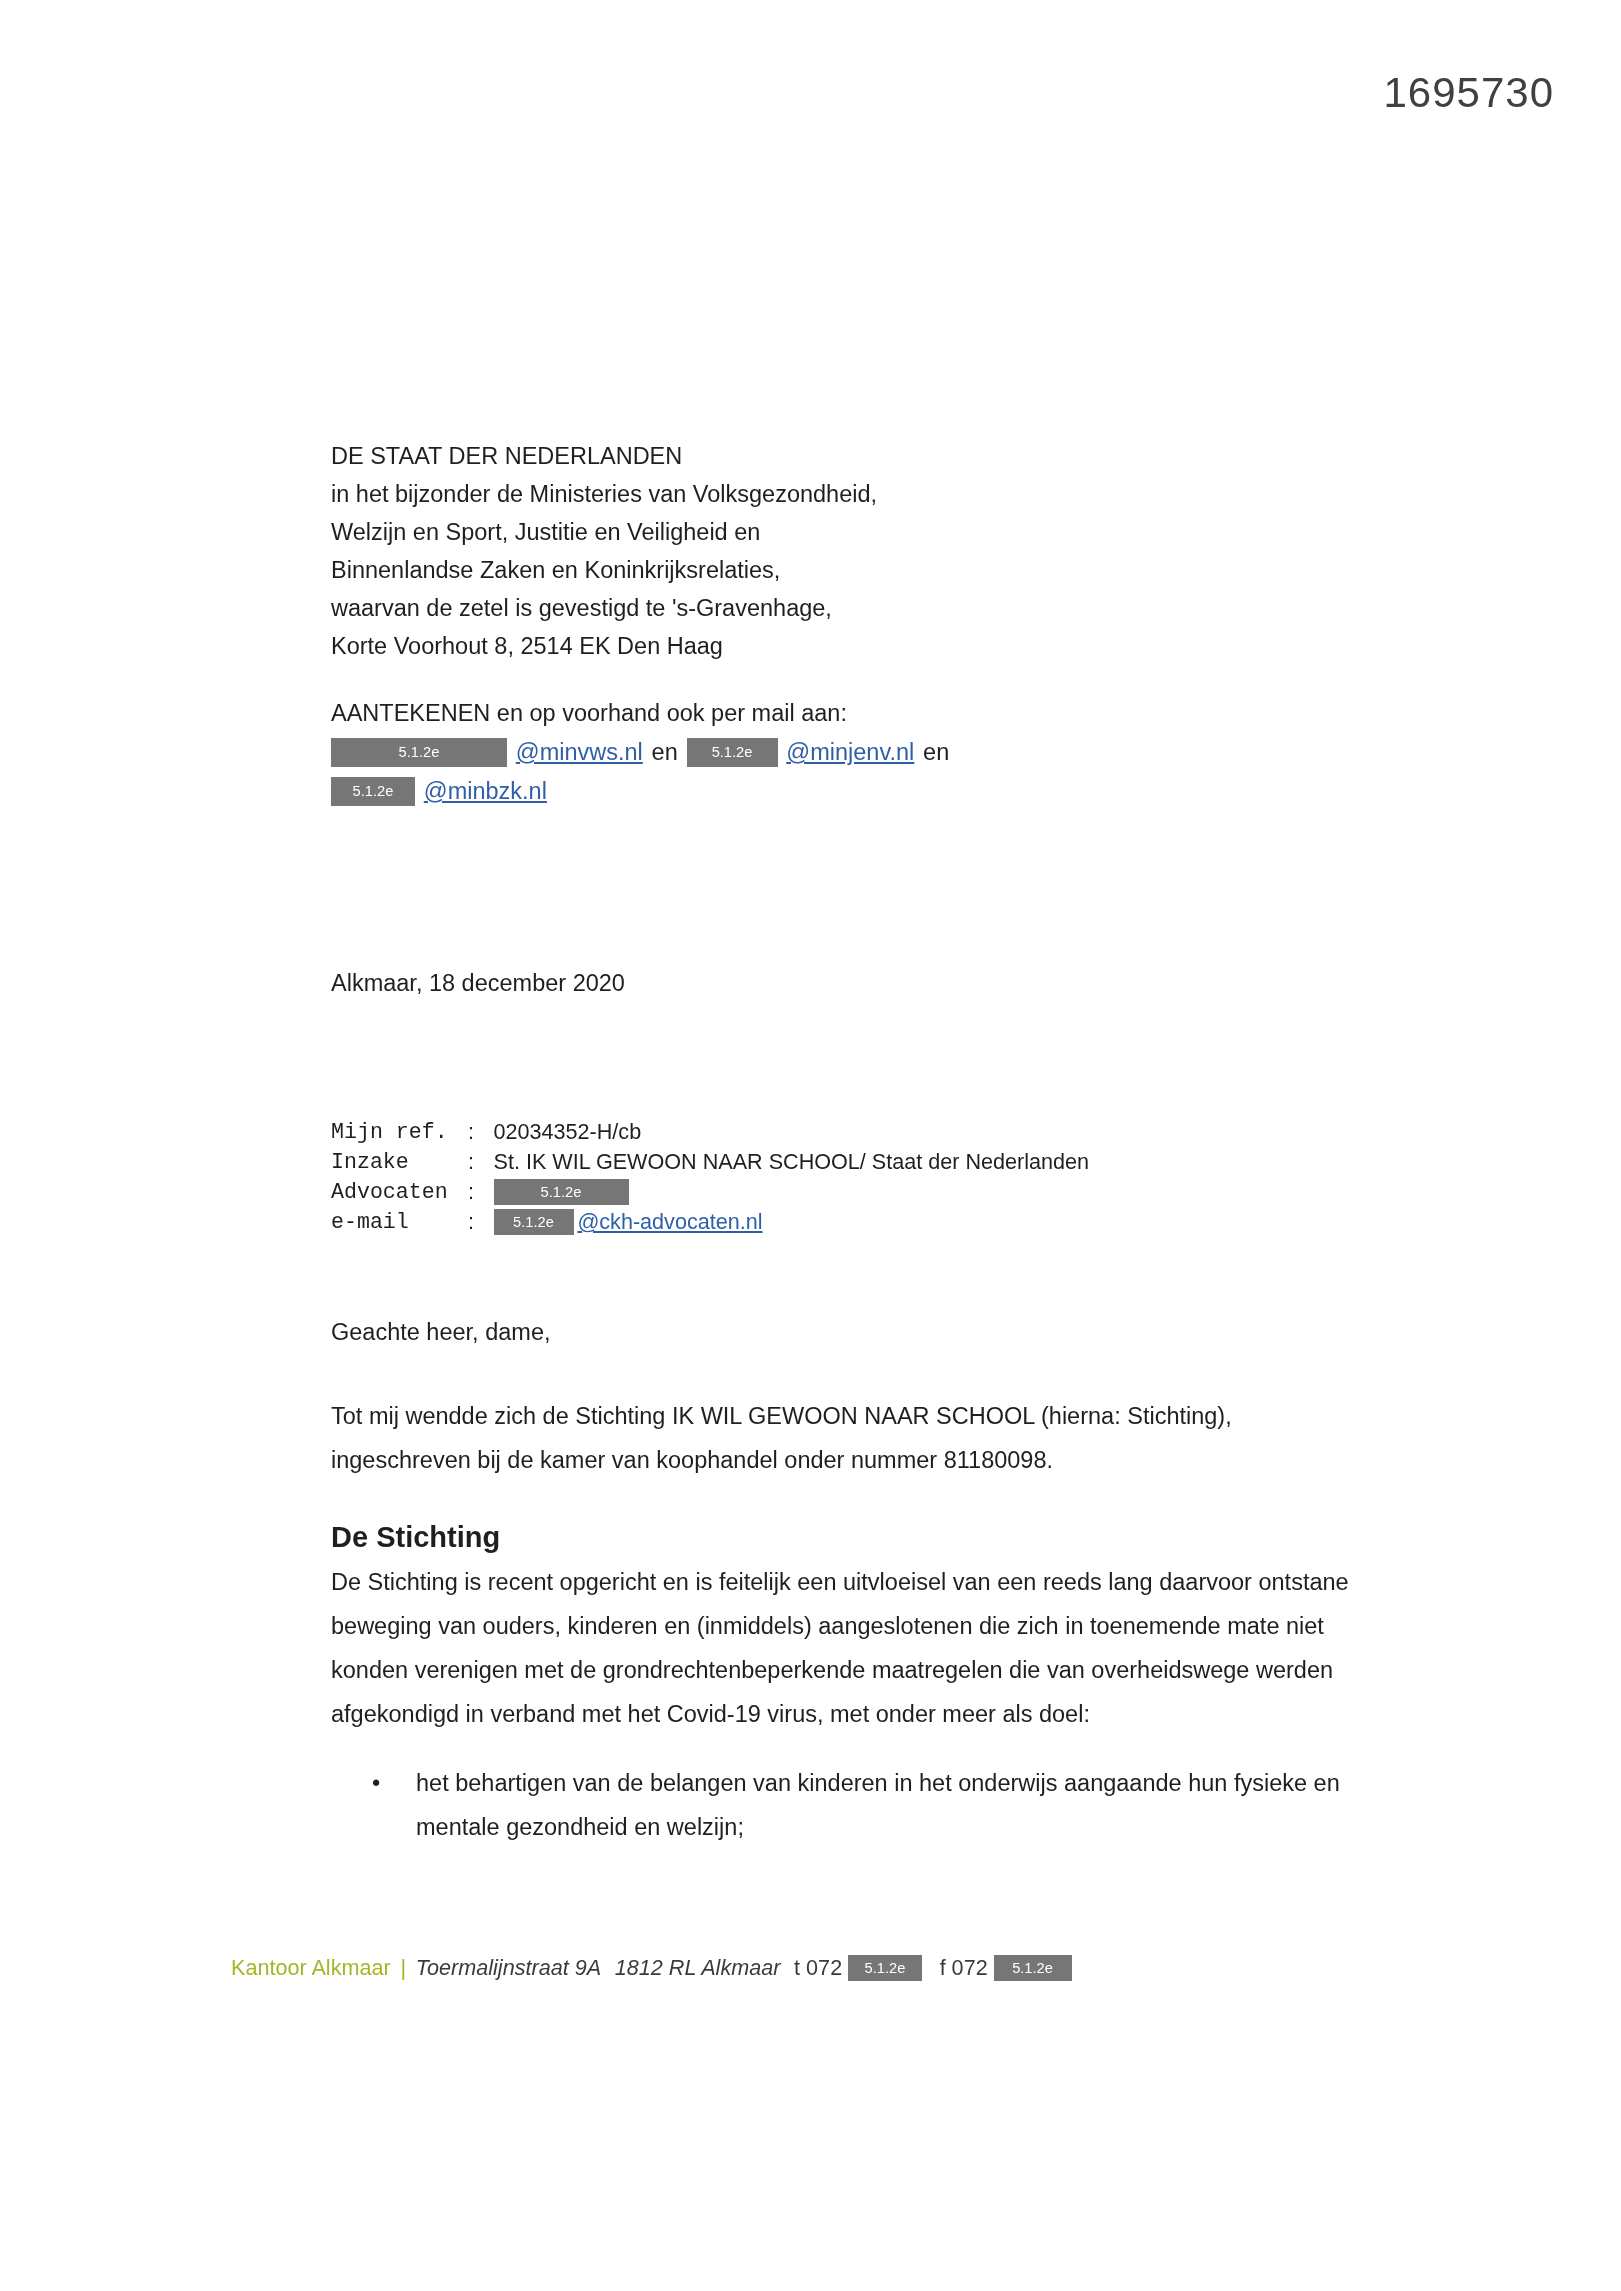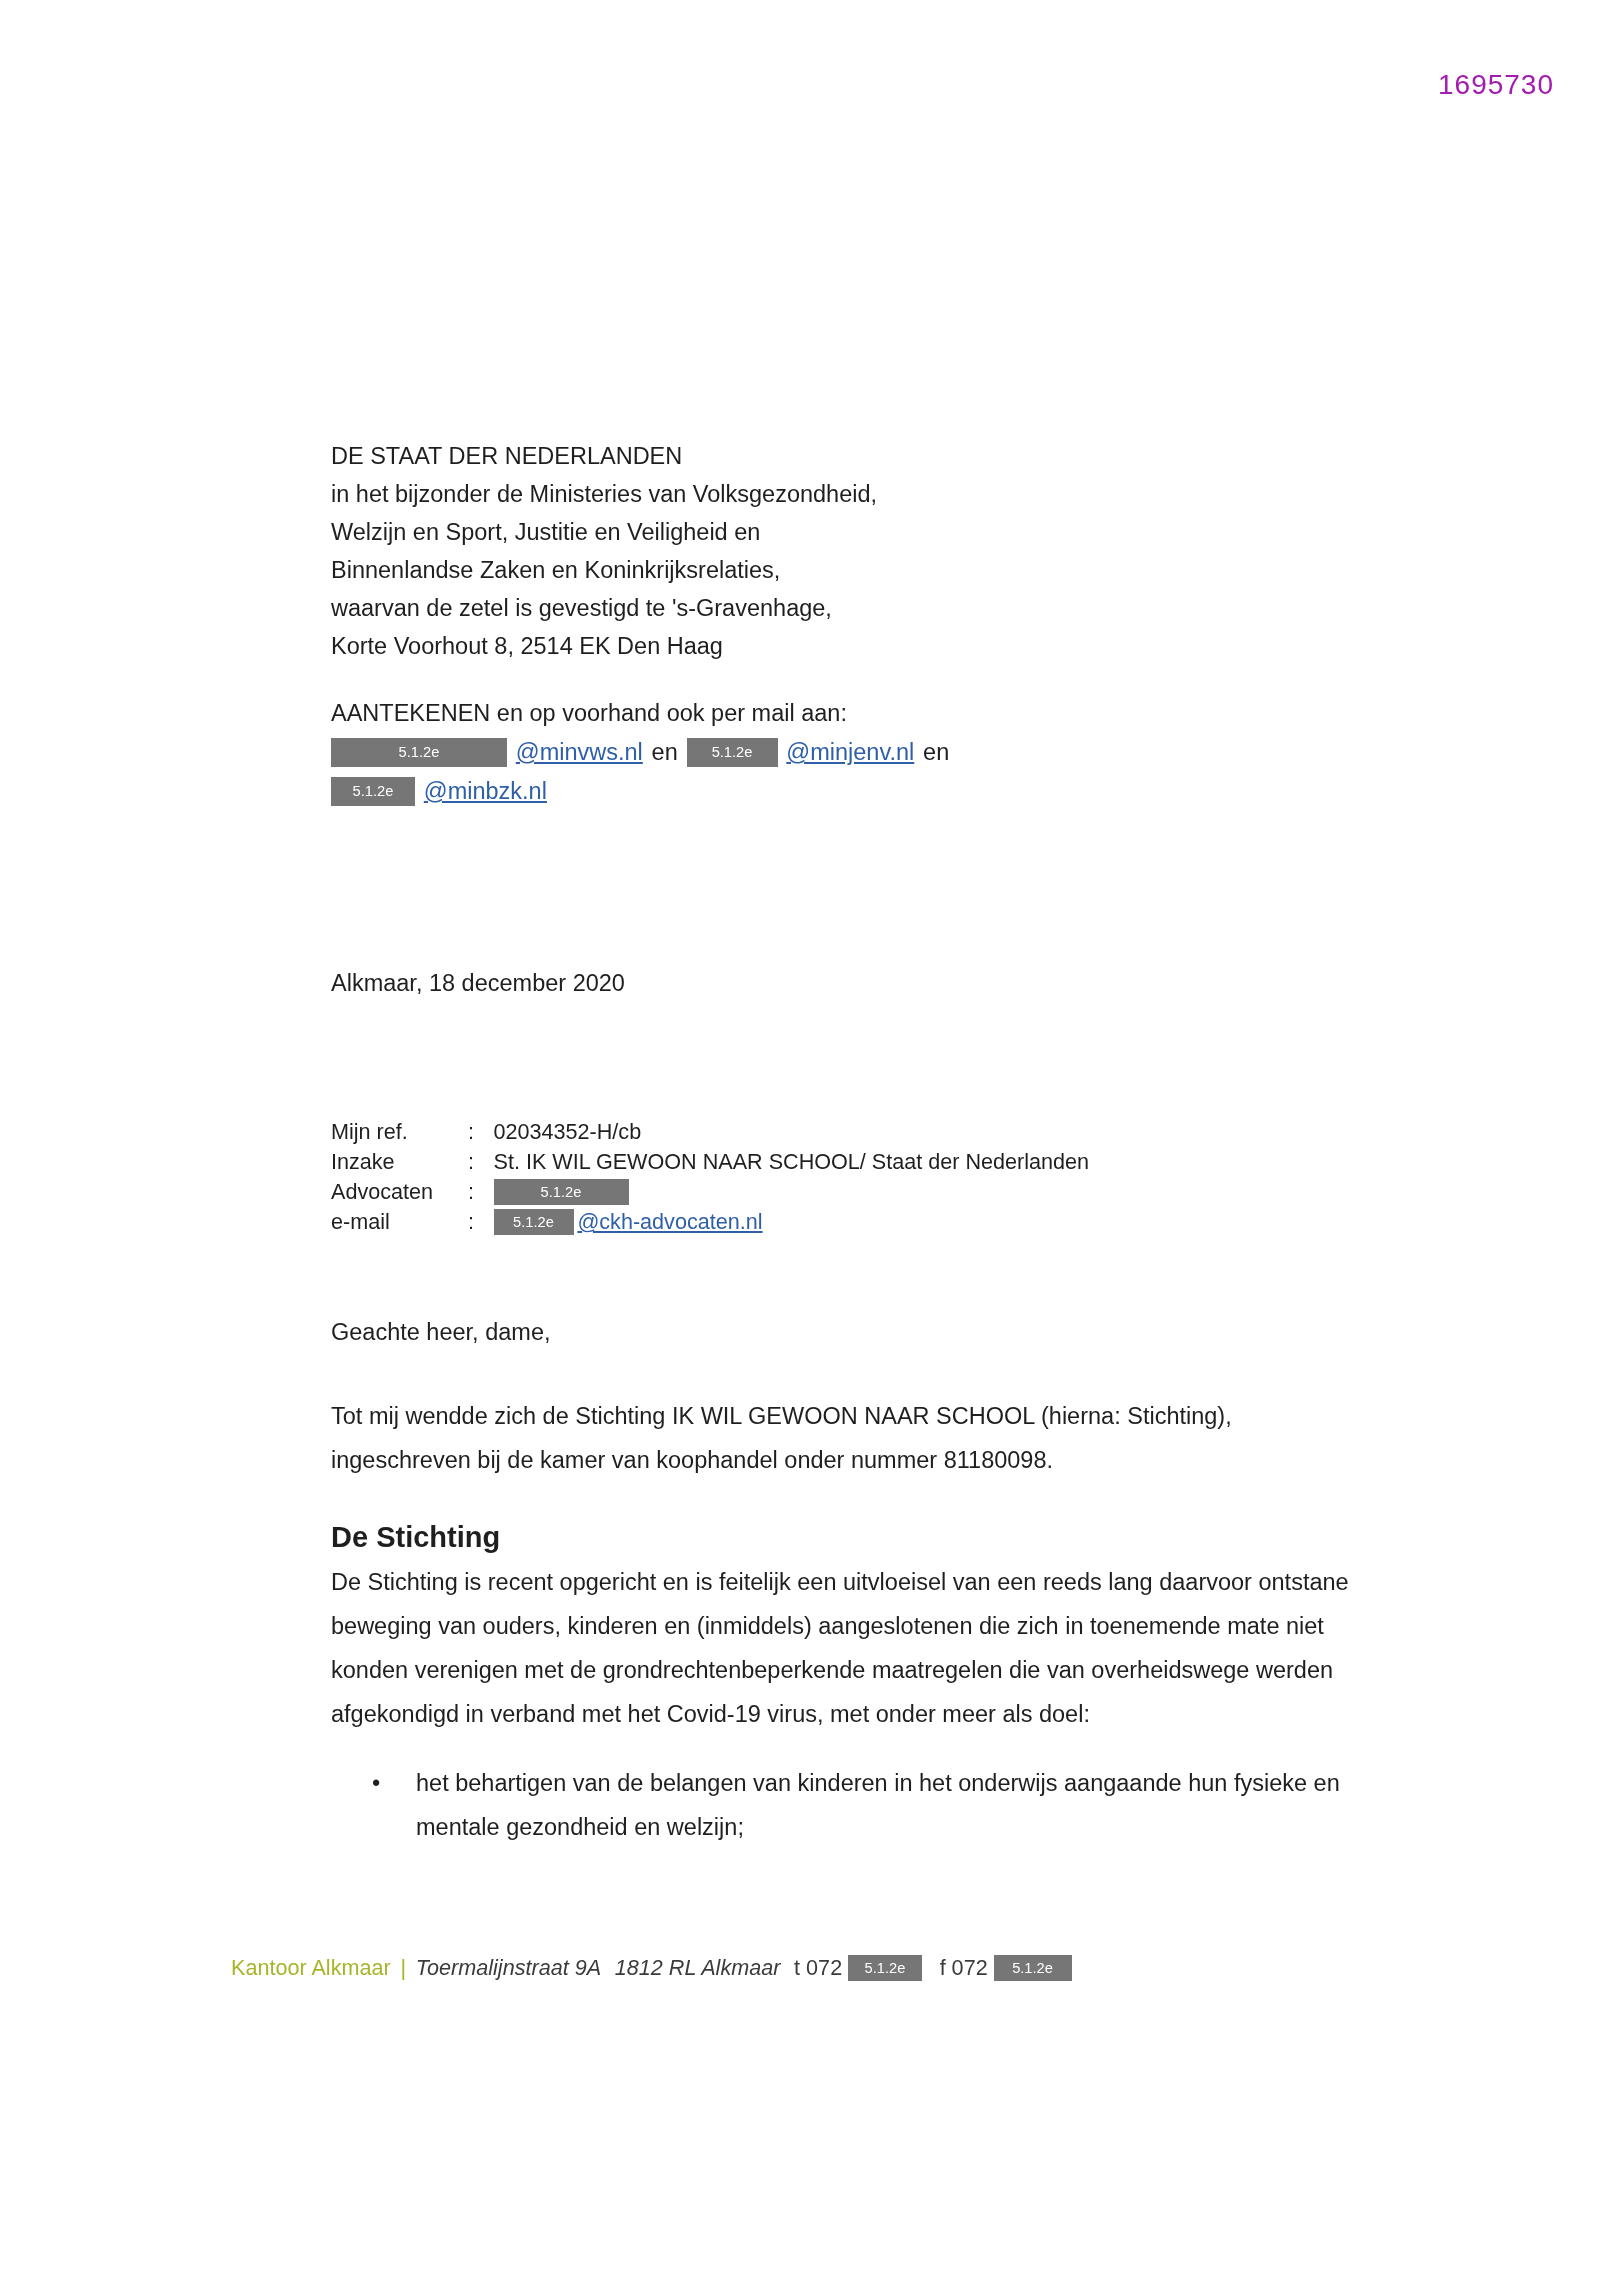--- a/index.html
+++ b/index.html
@@ -5,21 +5,21 @@
   :root{
     --accent-green:#a8b42a;
     --link-blue:#2e5fa8;
     --redaction-gray:#767676;
     --text:#1f1f1f;
   }
   *{margin:0;padding:0;box-sizing:border-box;}
   body{background:#ffffff;font-family:"Liberation Sans",sans-serif;}
   .page{position:relative;width:1621px;height:2292px;background:#ffffff;color:var(--text);overflow:hidden;}
 
-  .doc-number{position:absolute;top:69px;right:67px;font-size:28px;letter-spacing:1px;color:#a21caf;}
+  .doc-number{position:absolute;top:69px;right:67px;font-size:42px;letter-spacing:1px;color:#404040;}
 
   .logo{position:absolute;left:1182px;top:196px;width:235px;}
   .logo-word{font-size:123px;line-height:0.92;font-weight:300;letter-spacing:1px;color:#2e2e2e;}
   .logo-rule{height:4.9px;background:var(--accent-green);margin-top:-13.7px;}
   .logo-sub{margin-top:9.8px;font-size:43px;color:#3a3a3a;text-align:right;letter-spacing:1px;}
 
   .abs{position:absolute;left:331px;}
 
   .recipient{top:437px;font-size:23.5px;line-height:38px;}
   .recipient-name{font-weight:normal;}
@@ -32,21 +32,21 @@
   .redact{display:inline-flex;align-items:center;justify-content:center;background:var(--redaction-gray);color:#ffffff;font-size:14.7px;flex:none;}
   .rw-180{width:176px}.rw-93{width:91px}.rw-86{width:84px}.rw-138{width:135px}.rw-82{width:80px}.rw-75{width:74px}.rw-80{width:78px}
   .rh-30{height:29px}.rh-27{height:26.5px}.rh-26{height:25.5px}
 
   .link{color:var(--link-blue);text-decoration:underline;cursor:pointer;}
 
   .dateline{top:970px;font-size:23.5px;}
 
   .refblock{top:1117px;font-size:21.6px;}
   .ref-row{display:flex;align-items:center;height:30px;}
-  .ref-label{width:137px;}
+  .ref-label{width:137px;font-family:Liberation Mono, monospace;}
   .ref-colon{width:25.5px;}
   .ref-value{display:flex;align-items:center;gap:3.9px;}
 
   .salutation{top:1319px;font-size:23.5px;}
 
   .para{font-size:23.5px;line-height:44px;white-space:pre;}
   .para1{top:1394px;}
   .heading2{top:1521px;font-size:29px;font-weight:bold;}
   .para2{top:1560px;}
 

